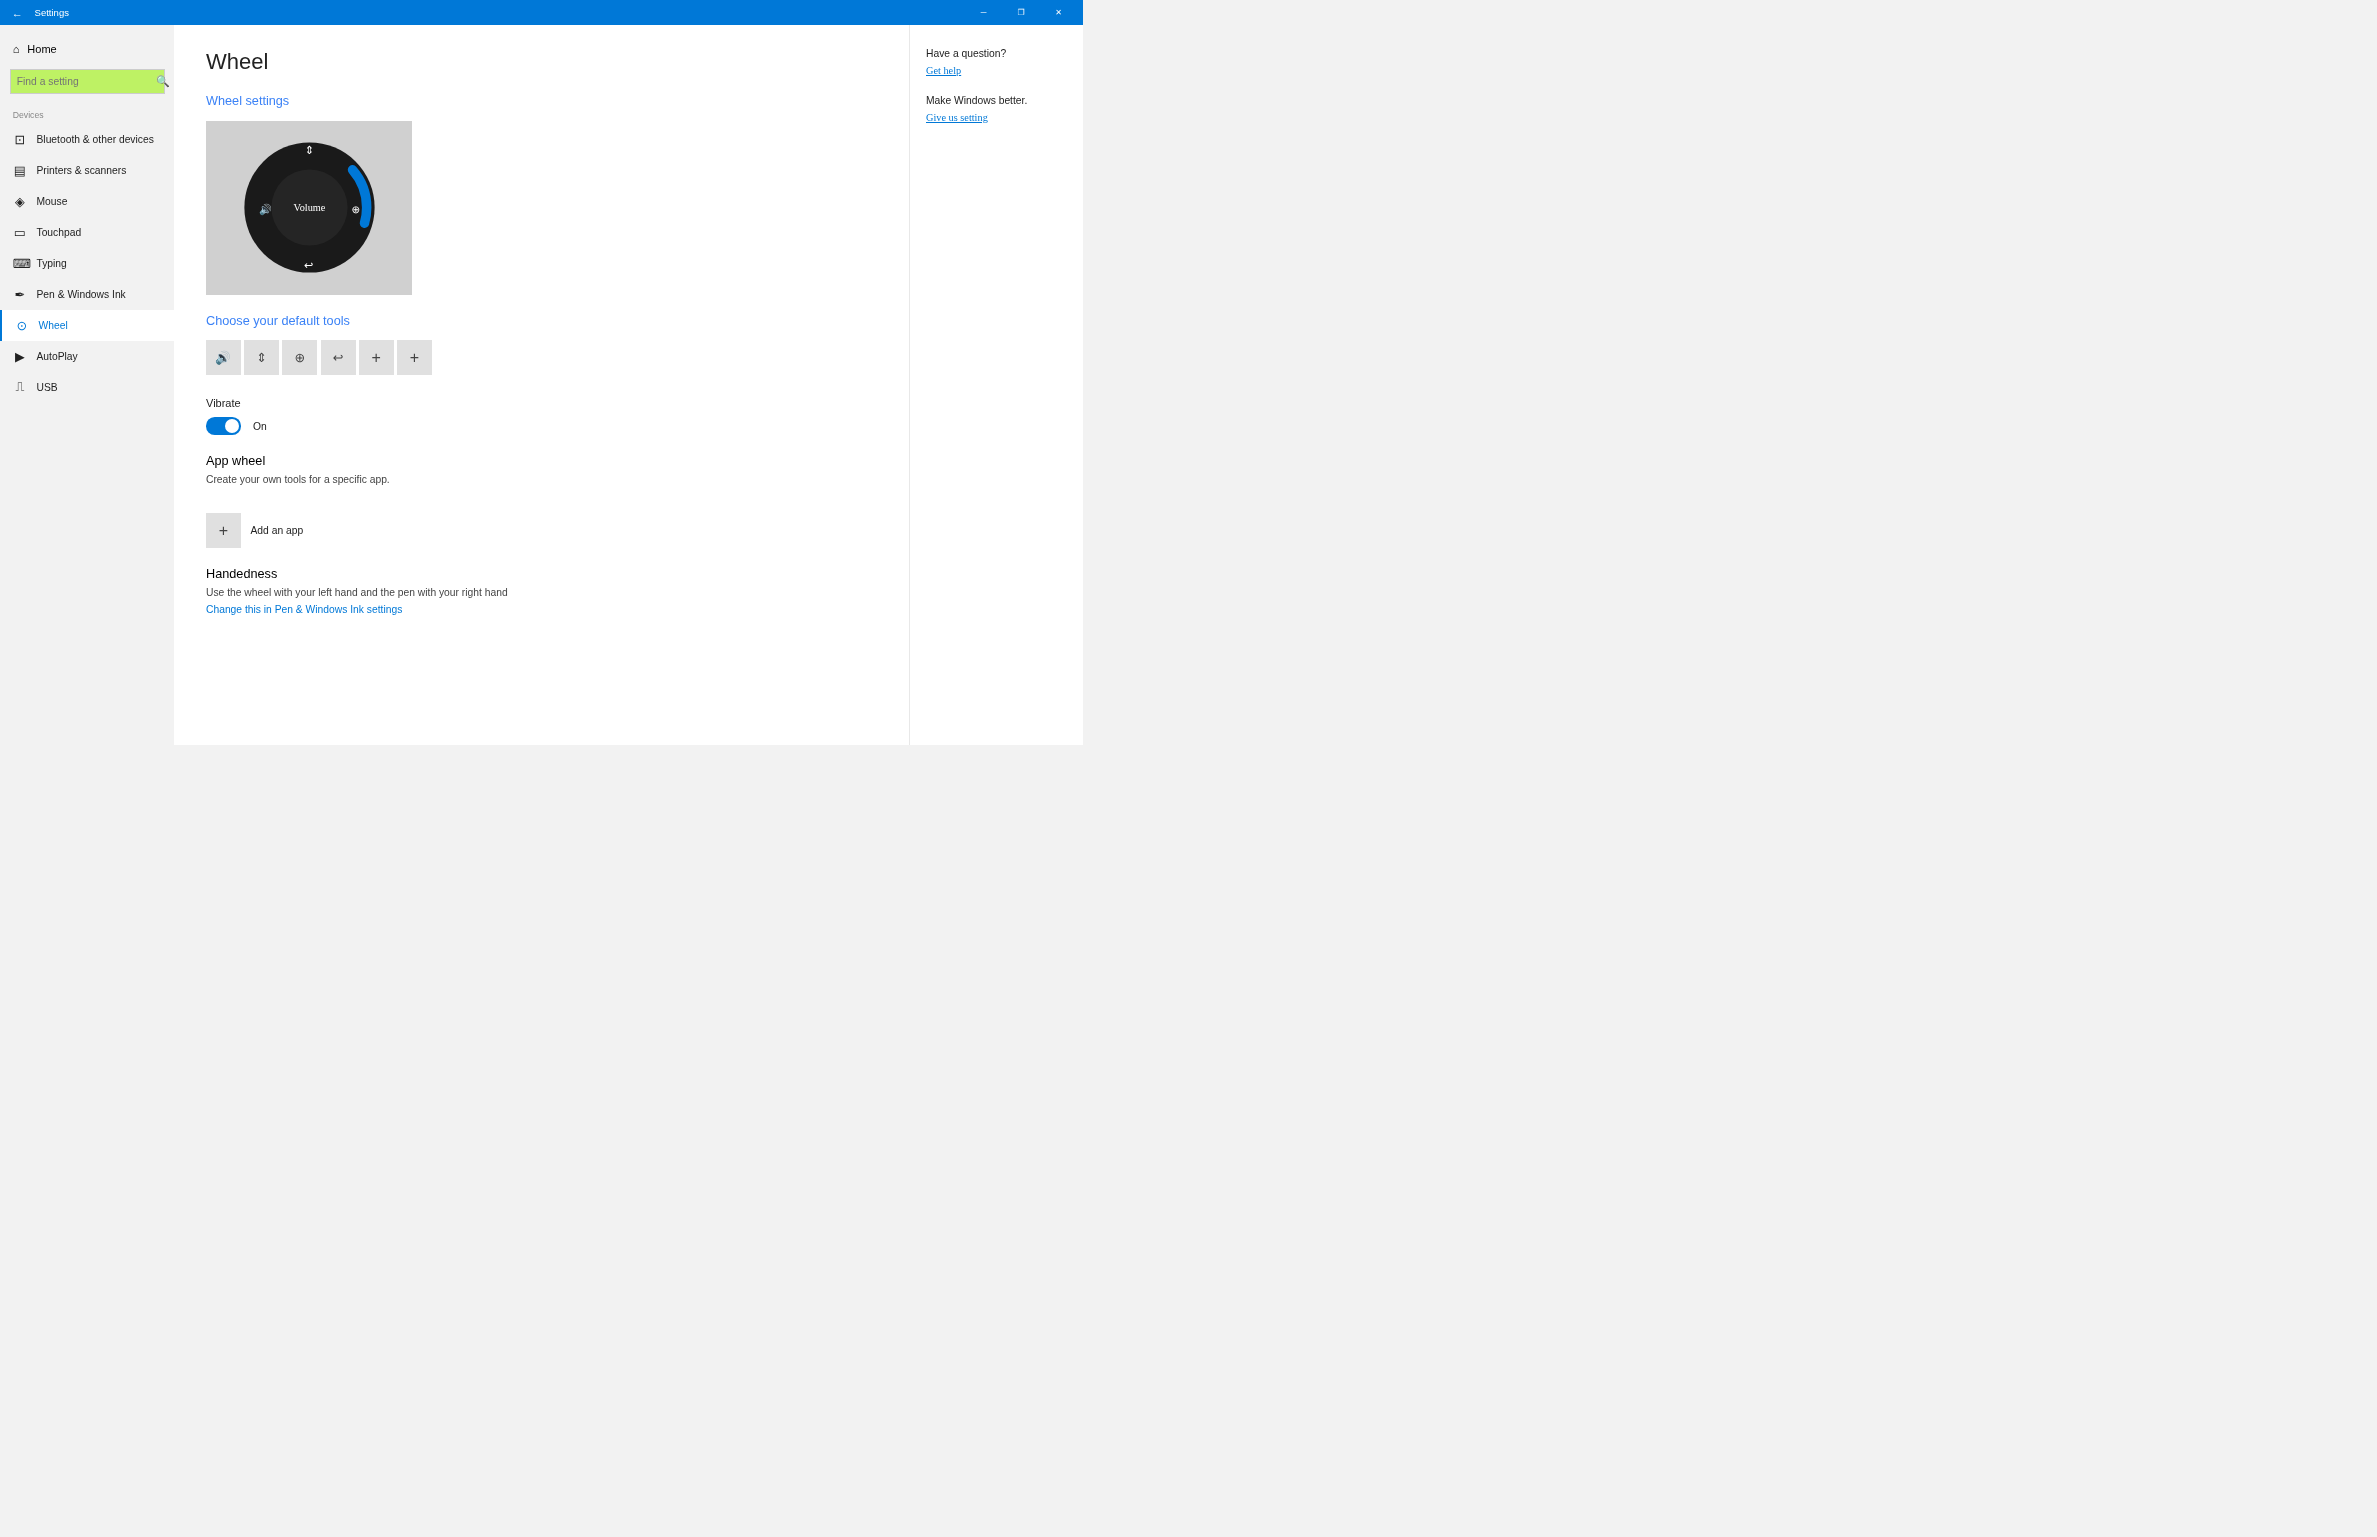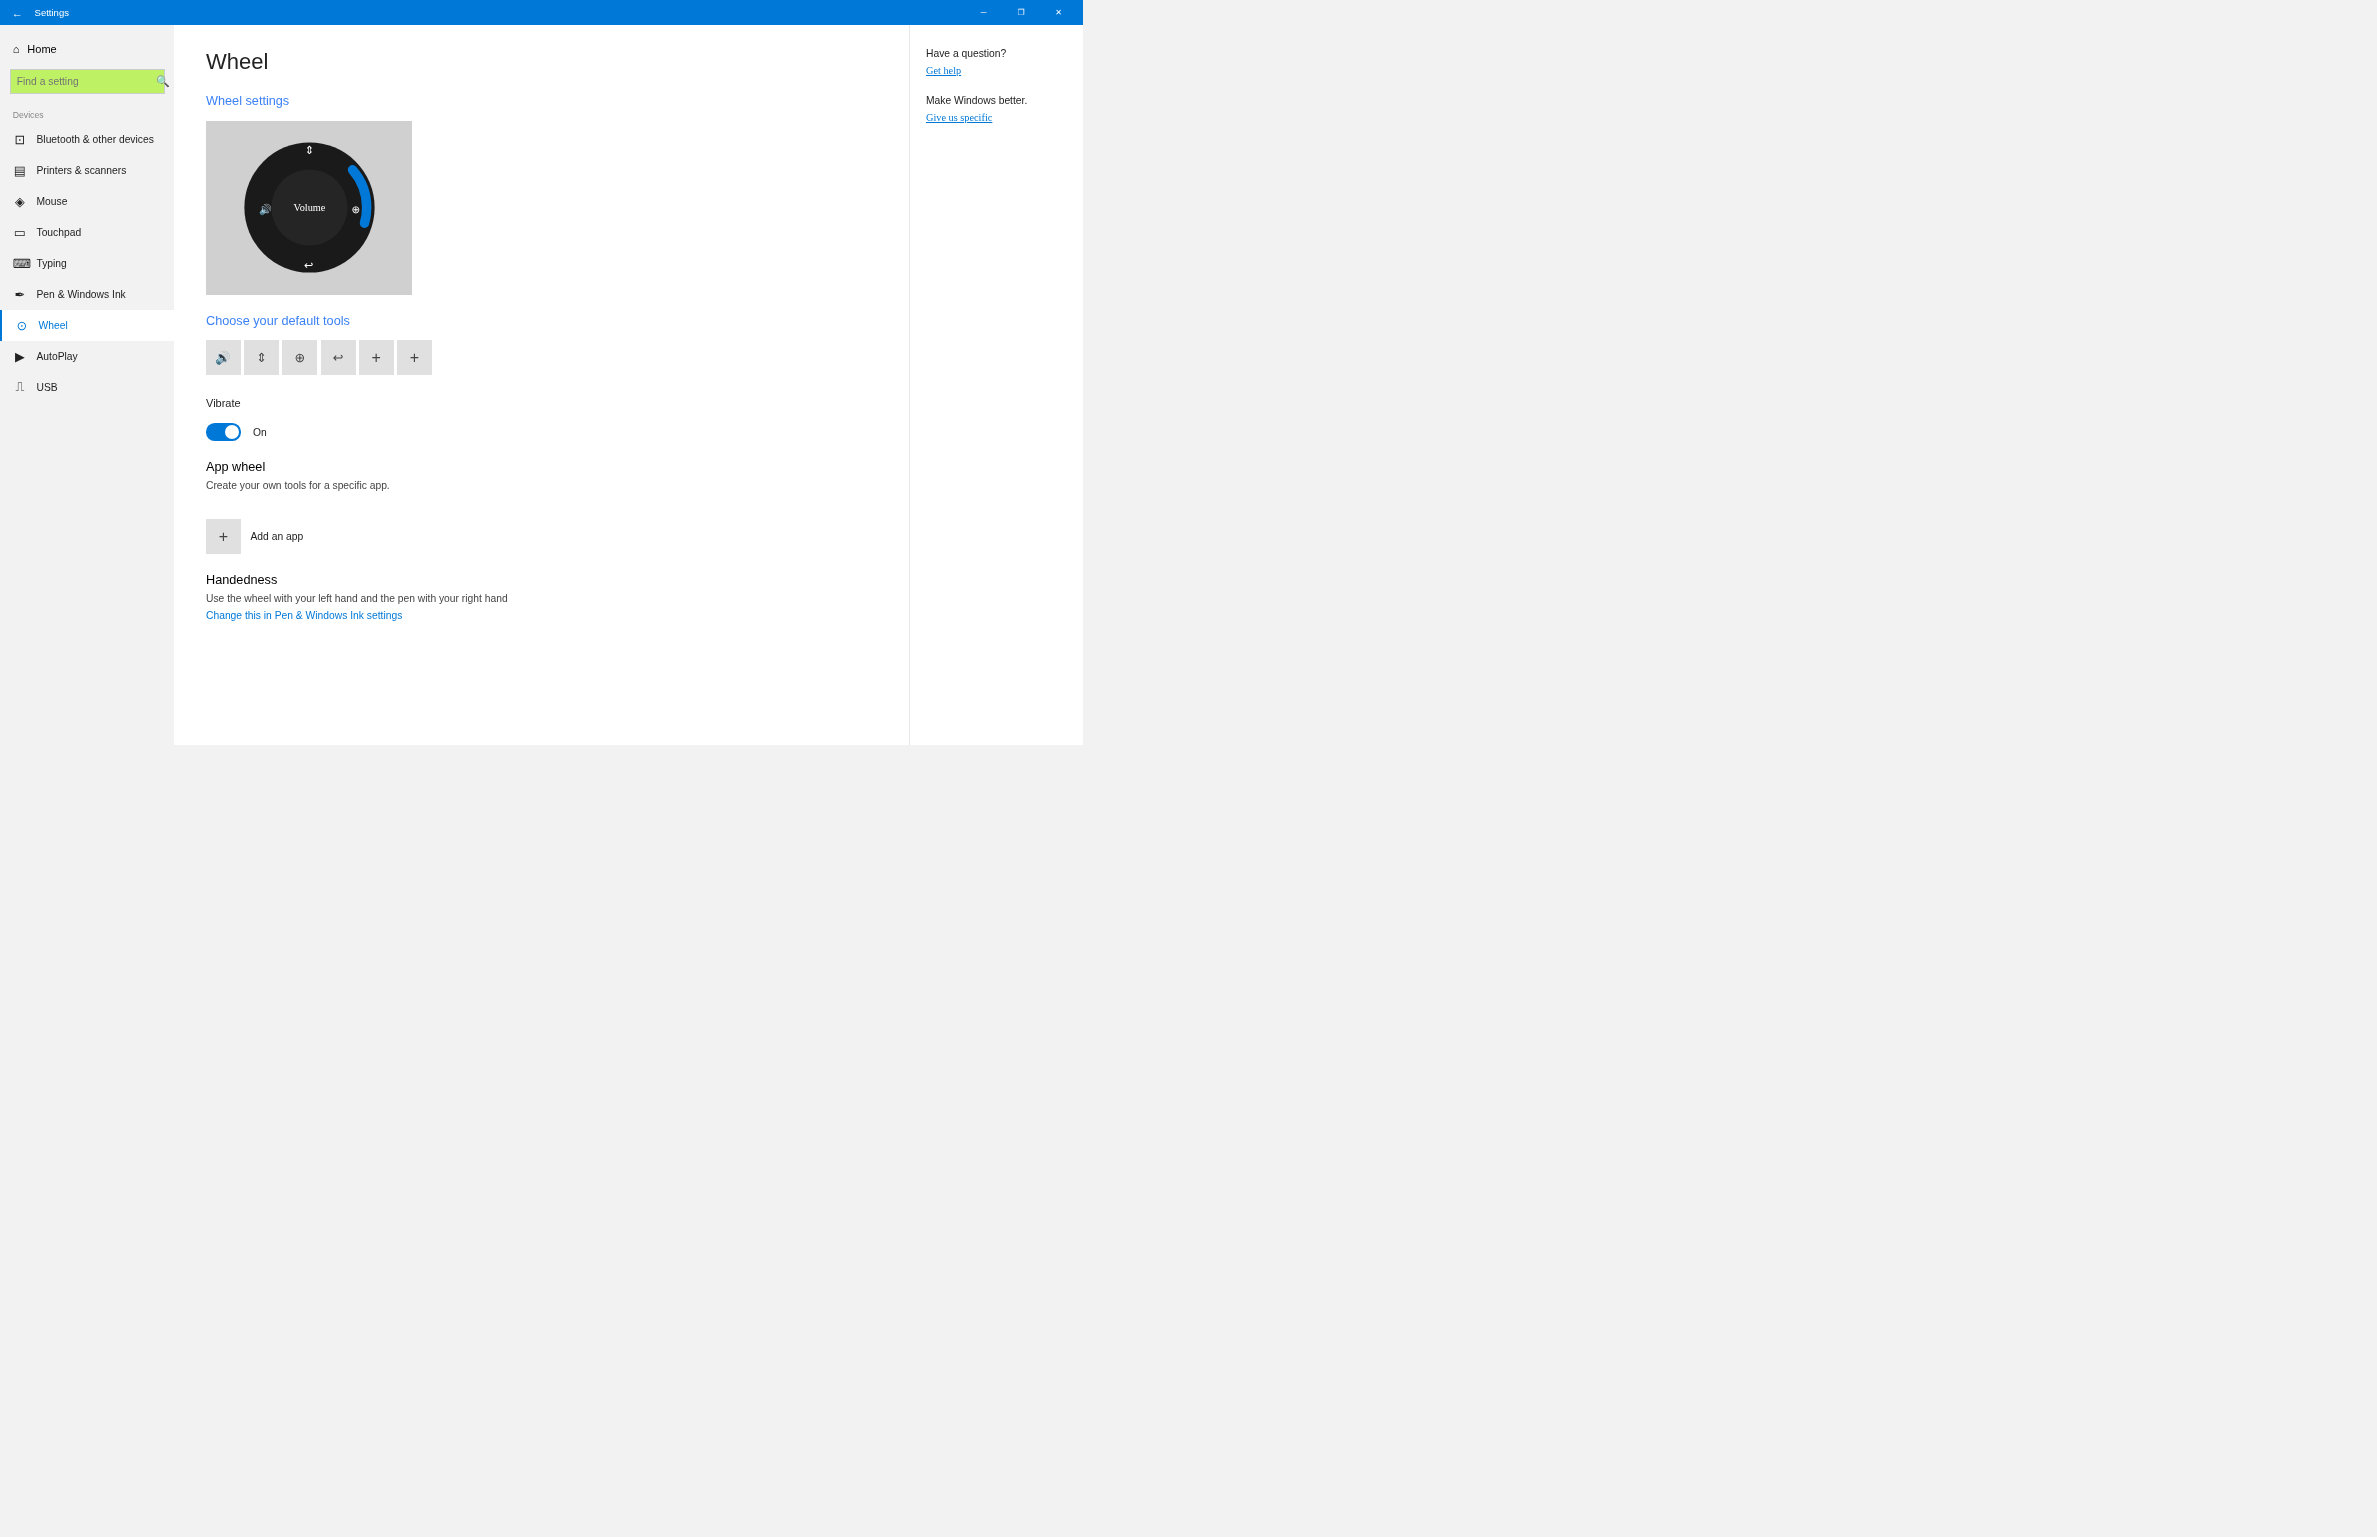--- a/index.html
+++ b/index.html
@@ -155,21 +155,21 @@
       width: 14.3px; height: 14.3px;
       border-radius: 50%;
       background: white;
       top: 1.6px; right: 1.6px;
       transition: left 0.2s;
     }
     .toggle-label { font-size: 10.3px; color: #222; }
 
     .vibrate-label {
       font-size: 11px; color: #222;
-      margin-bottom: 14px;
+      margin-bottom: 8px;
     }
 
     .section-divider { margin: 19px 0; }
 
     .app-tools-title {
       font-size: 12.7px; font-weight: 400; margin-bottom: 6.3px;
     }
     .app-tools-desc {
       font-size: 10.3px; color: #444; margin-bottom: 28px;
     }
@@ -341,18 +341,18 @@
     <a class="handedness-link" href="#">Change this in Pen &amp; Windows Ink settings</a>
   </div>
 
   <div class="right-panel">
     <div class="help-section">
       <div class="help-title">Have a question?</div>
       <a class="help-link" href="#">Get help</a>
     </div>
     <div class="help-section">
       <div class="help-title">Make Windows better.</div>
-      <a class="help-link" href="#">Give us specific</a>
+      <a class="help-link" href="#">Give us setting</a>
     </div>
   </div>
 
 </div>
 
 
 </body></html>

